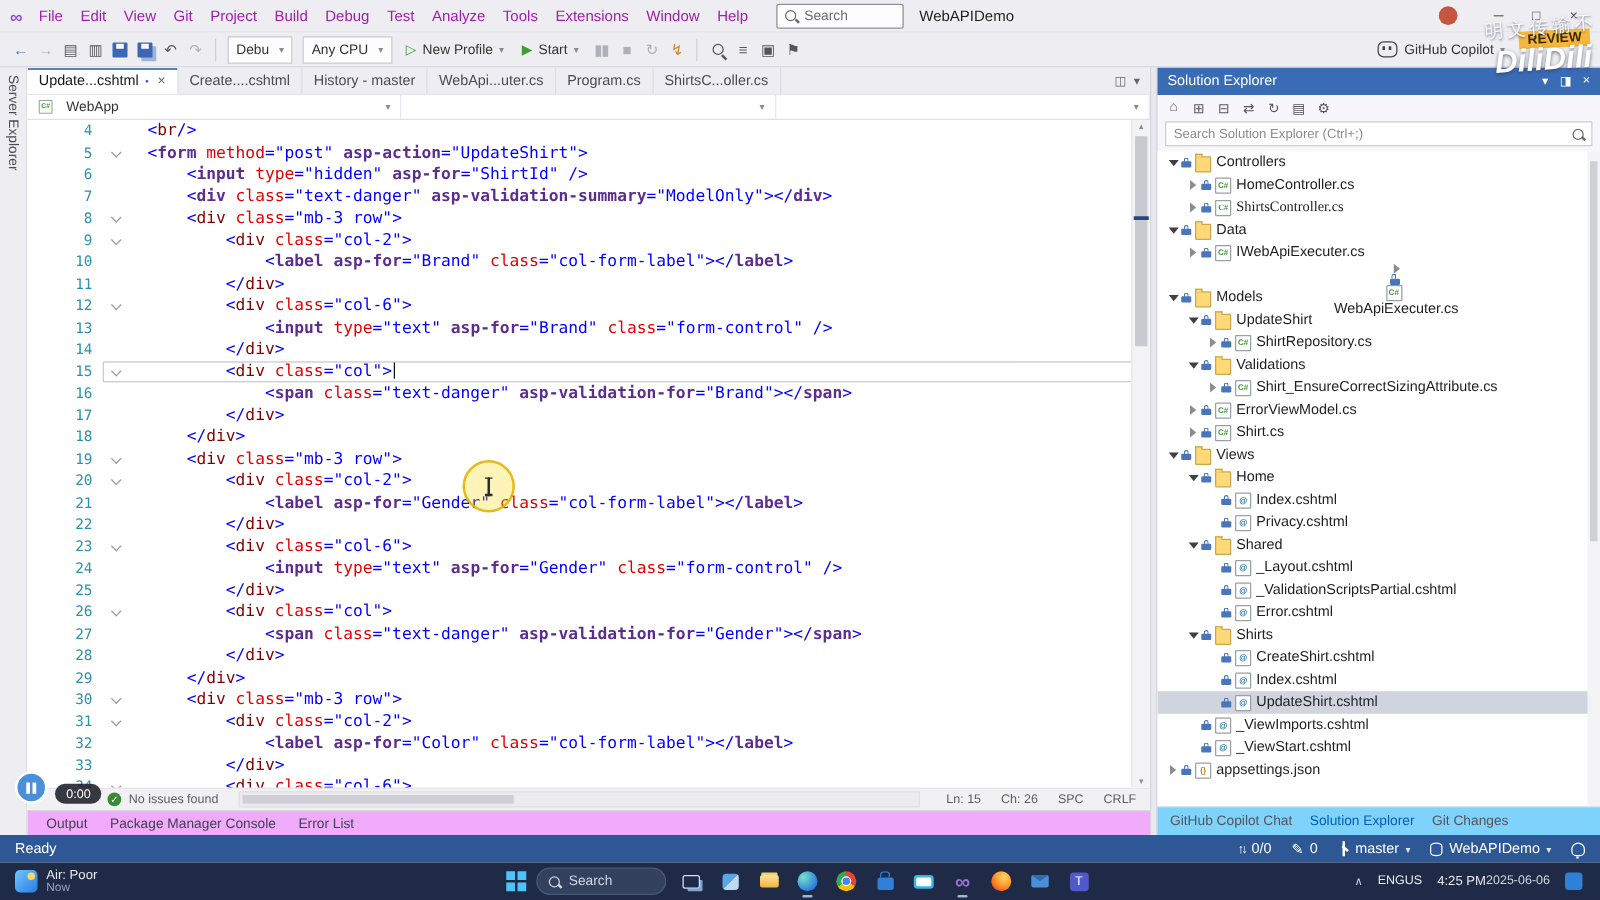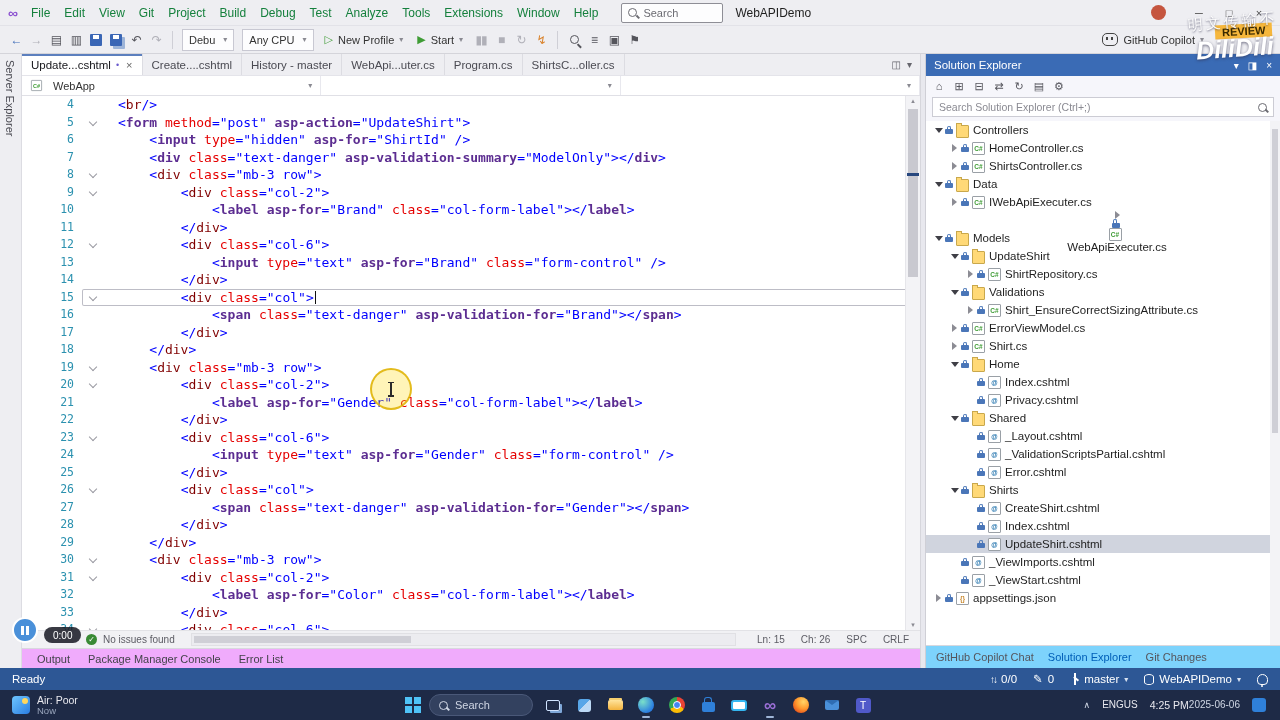--- a/index.html
+++ b/index.html
@@ -2,21 +2,21 @@
 <html><head>
 <meta charset="utf-8">
 <style>
   html,body{margin:0;padding:0;background:#555}
   #screen{position:relative;width:1280px;height:720px;overflow:hidden;background:#eeeef2;
     font-family:"Liberation Sans",sans-serif;color:#1e1e1e;font-size:12px}
   
   .titlebar{height:26px;display:flex;align-items:center;background:#eeeef2;border-bottom:1px solid #e2e2e8;padding:0 6px;box-sizing:border-box}
   .vslogo{color:#8a4fd0;font-weight:bold;font-size:14px;margin:0 6px 0 2px}
   .menubar{display:flex;align-items:center}
-  .menu-item{padding:0 7px;color:#15803d;cursor:default}
+  .menu-item{padding:0 7px;color:#a21caf;cursor:default}
   .tsearch{margin-left:16px;width:88px;height:18px;border:1px solid #8e8e96;border-radius:2px;background:#fdfdfe;
     display:flex;align-items:center;gap:6px;padding:0 6px;color:#6b6b72;font-size:11px}
   .apptitle{margin-left:12px;color:#1e1e1e}
   .tb-right{margin-left:auto;display:flex;align-items:center;gap:4px}
   .avatar{width:15px;height:15px;border-radius:50%;background:#c5553f;margin-right:14px}
   .winctl{display:flex}
   .wbtn{width:30px;text-align:center;color:#444;font-size:11px;cursor:default}
   
   .toolbar{height:28px;display:flex;align-items:center;background:#eeeef2;border-bottom:1px solid #d4d4da;padding:0 6px;box-sizing:border-box;gap:2px}
   .tgroup{display:flex;align-items:center}
@@ -590,21 +590,21 @@
             <span class="lock"></span>
             <span class="fico folder"></span>
             <span class="tlabel">Controllers</span>
           </div>
           <div class="trow" style="padding-left: 22px;">
             <span class="arr c"></span>
             <span class="lock"></span>
             <span class="fico doc k-cs" data-g="C#"></span>
             <span class="tlabel">HomeController.cs</span>
           </div>
-          <div class="trow" style="padding-left: 22px;">
+          <div class="trow" style="padding-left: 22px; font-family: Liberation Serif, serif;">
             <span class="arr c"></span>
             <span class="lock"></span>
             <span class="fico doc k-cs" data-g="C#"></span>
             <span class="tlabel">ShirtsController.cs</span>
           </div>
           <div class="trow" style="padding-left: 6px;">
             <span class="arr o"></span>
             <span class="lock"></span>
             <span class="fico folder"></span>
             <span class="tlabel">Data</span>
@@ -655,20 +655,26 @@
             <span class="arr c"></span>
             <span class="lock"></span>
             <span class="fico doc k-cs" data-g="C#"></span>
             <span class="tlabel">ErrorViewModel.cs</span>
           </div>
           <div class="trow" style="padding-left: 22px;">
             <span class="arr c"></span>
             <span class="lock"></span>
             <span class="fico doc k-cs" data-g="C#"></span>
             <span class="tlabel">Shirt.cs</span>
+          </div>
+          <div class="trow" style="padding-left: 6px;">
+            <span class="arr o"></span>
+            <span class="lock"></span>
+            <span class="fico folder"></span>
+            <span class="tlabel">Views</span>
           </div>
           <div class="trow" style="padding-left: 22px;">
             <span class="arr o"></span>
             <span class="lock"></span>
             <span class="fico folder"></span>
             <span class="tlabel">Home</span>
           </div>
           <div class="trow" style="padding-left: 38px;">
             <span class="arr "></span>
             <span class="lock"></span>

